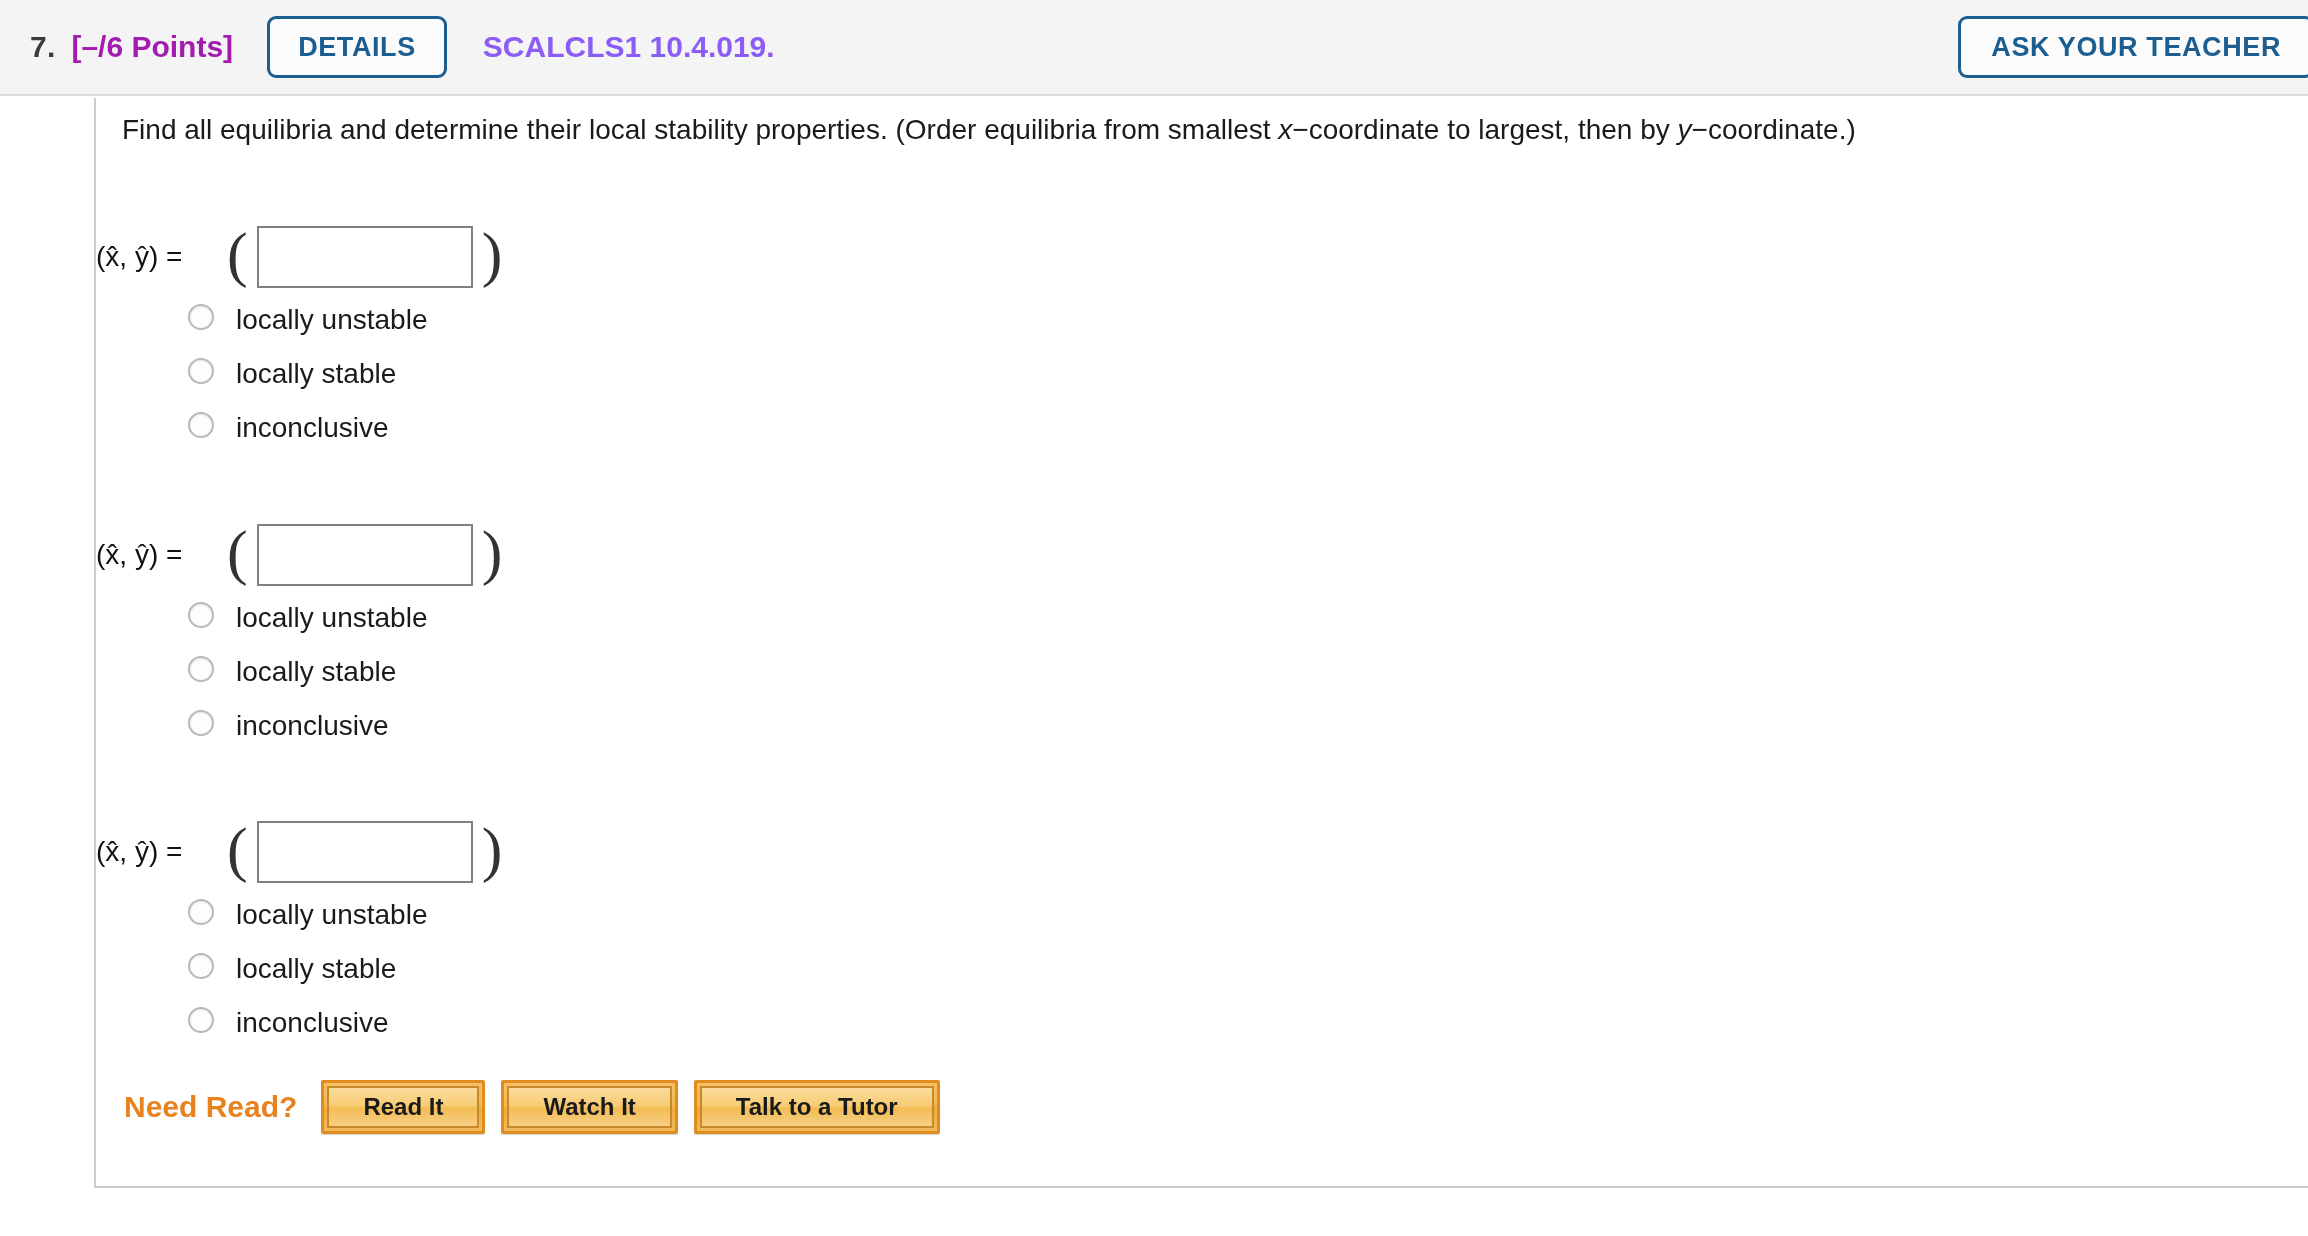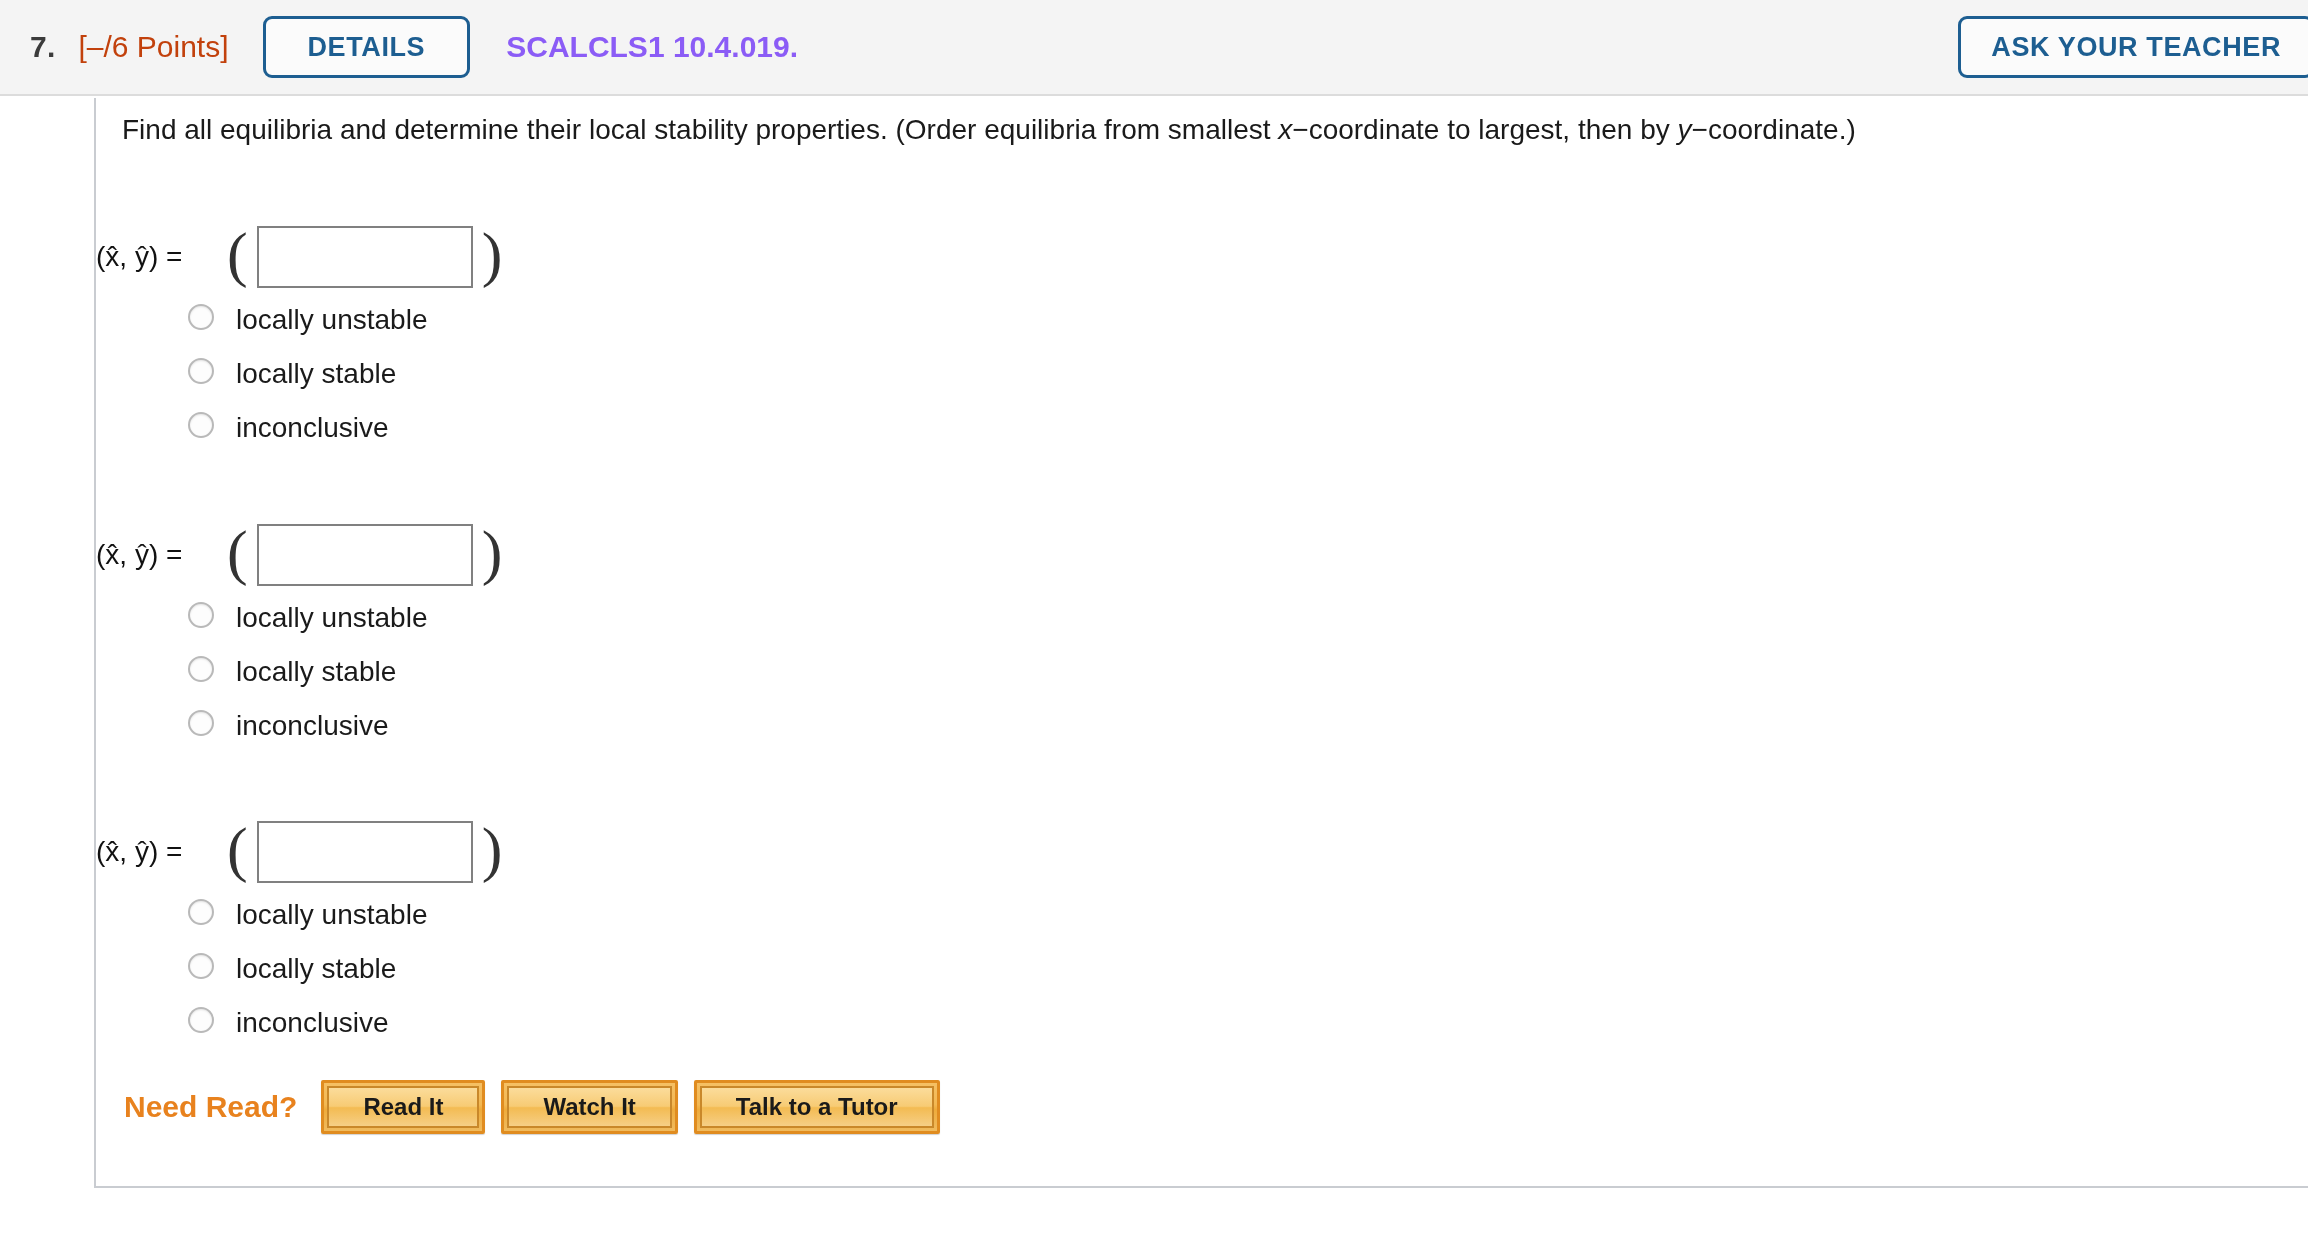--- a/index.html
+++ b/index.html
@@ -31,41 +31,41 @@
   }
   .q-num {
     font-size: 30px;
     font-weight: bold;
     color: #3b3b3b;
     letter-spacing: 0.2px;
     white-space: nowrap;
   }
   .q-points {
     font-size: 30px;
-    font-weight: normal;
-    color: #c2410c;
-    margin-left: 23px;
+    font-weight: bold;
+    color: #a21caf;
+    margin-left: 16px;
     white-space: nowrap;
   }
   .btn-outline {
     border: 3px solid #1d5e91;
     border-radius: 9px;
     background: #fbfbfb;
     color: #1d5e91;
     font-size: 27px;
     font-weight: bold;
     letter-spacing: 0.6px;
     display: flex;
     align-items: center;
     justify-content: center;
     cursor: pointer;
   }
   .btn-details {
     height: 62px;
-    padding: 0 42px;
+    padding: 0 28px;
     margin-left: 34px;
   }
   .q-code {
     font-size: 30px;
     font-weight: bold;
     color: #8b5cf6;
     margin-left: 36px;
     white-space: nowrap;
   }
   .header-right {

